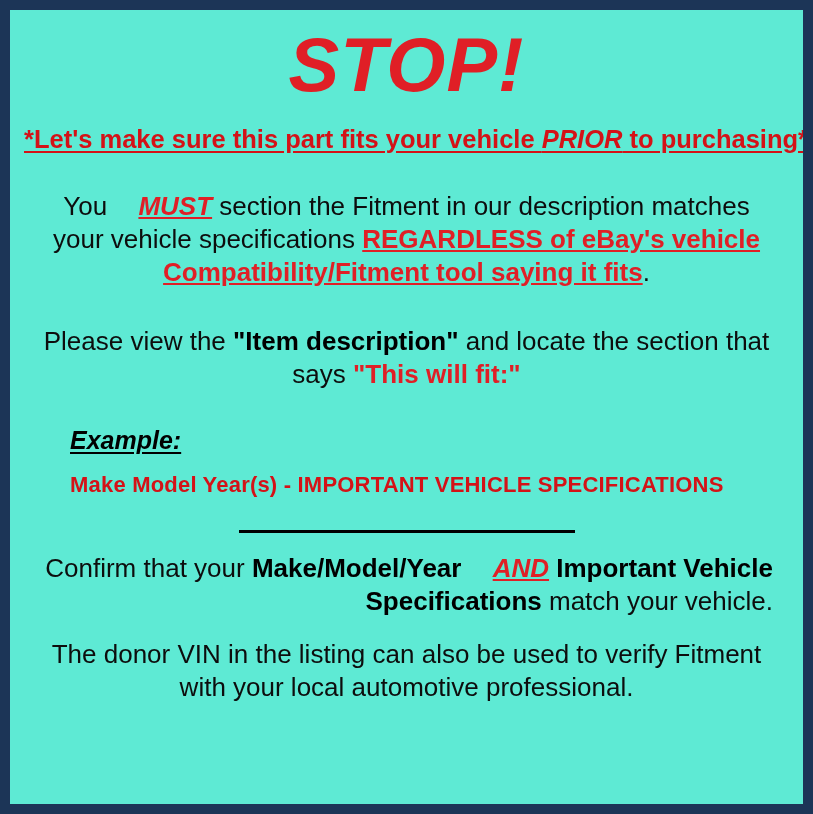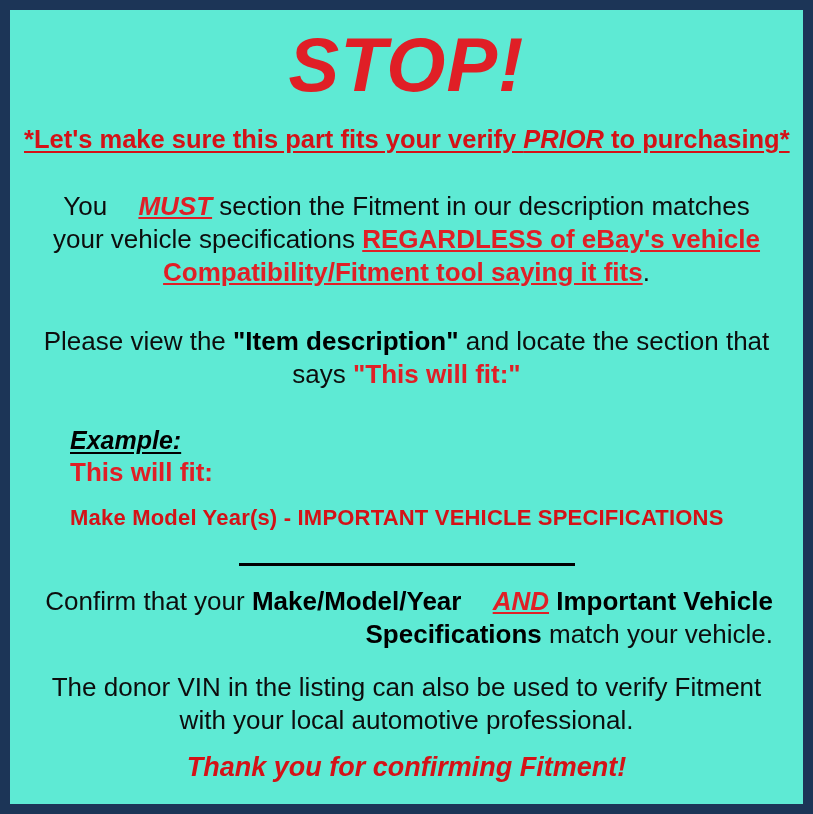--- a/index.html
+++ b/index.html
@@ -159,44 +159,42 @@
   }
 </style>
 </head>
 <body>
 
 <div class="notice-card">
   <div class="notice-inner">
 
     <h1 class="stop-heading">STOP!</h1>
 
-    <p class="tagline"><span>*Let's make sure this part fits your verify </span><span class="ital">PRIOR</span><span> to purchasing*</span></p>
+    <p class="tagline"><span>*Let's make sure this part fits your vehicle </span><span class="ital">PRIOR</span><span> to purchasing*</span></p>
 
     <div class="block-must">
       <p class="para"><span>You </span><span class="red-b-i-u">MUST</span><span> section the Fitment in our description matches your vehicle specifications </span><span class="red-b-u">REGARDLESS of eBay's vehicle Compatibility/Fitment tool saying it fits</span><span>.</span></p>
     </div>
 
     <div class="block-itemdesc">
       <p class="para"><span>Please view the </span><span class="blk-b">"Item description"</span><span> and locate the section that says </span><span class="red-b">"This will fit:"</span></p>
     </div>
 
     <div class="example-block">
       <p style="margin:0;"><span class="example-label">Example:</span></p>
-      <p class="example-fit">This will fit:</p>
       <p class="example-spec">Make Model Year(s) - IMPORTANT VEHICLE SPECIFICATIONS</p>
     </div>
 
     <div class="divider-wrap">
       <div class="divider"></div>
     </div>
 
     <div class="block-confirm">
       <p class="para"><span>Confirm that your </span><span class="blk-b">Make/Model/Year</span><span>&nbsp;</span><span class="red-b-i-u">AND</span><span>&nbsp;</span><span class="blk-b">Important Vehicle Specifications</span><span> match your vehicle.</span></p>
     </div>
 
     <div class="block-vin">
       <p class="para">The donor VIN in the listing can also be used to verify Fitment with your local automotive professional.</p>
     </div>
 
-    <p class="thanks">Thank you for confirming Fitment!</p>
 
   </div>
 </div>
 
 </body></html>

